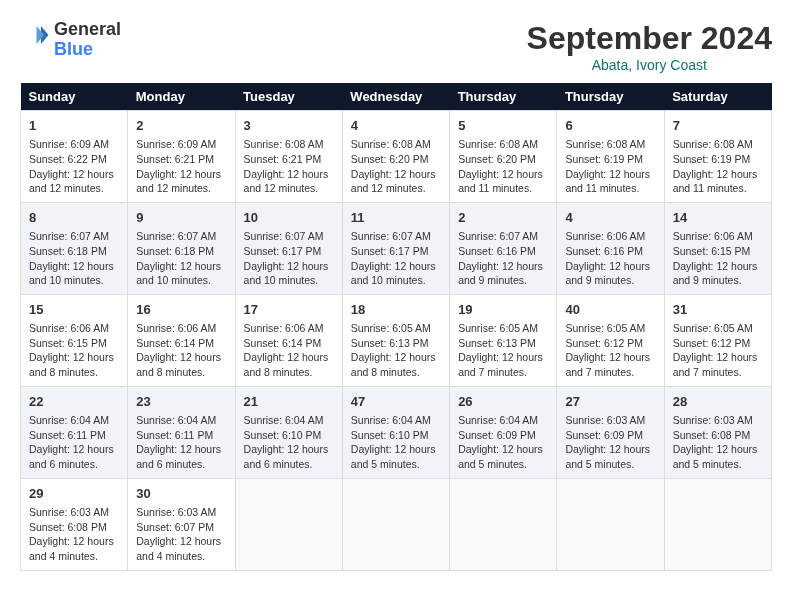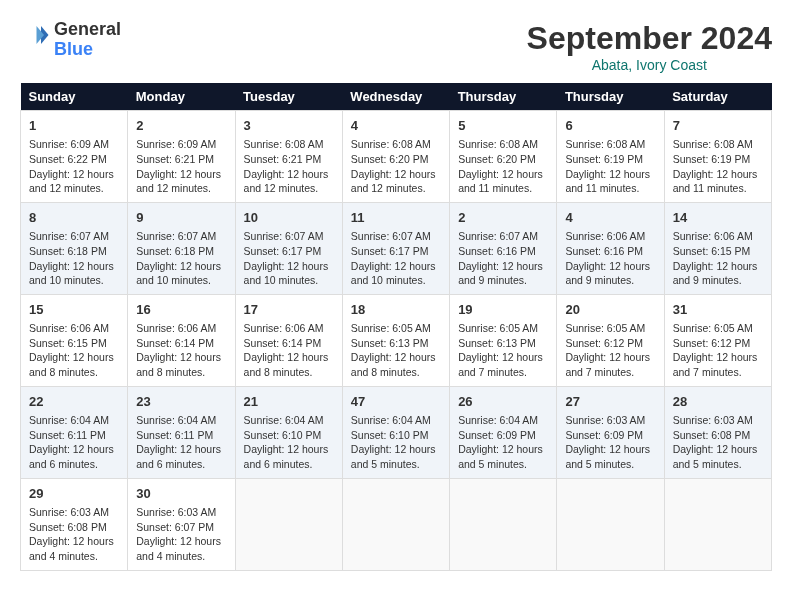--- a/index.html
+++ b/index.html
@@ -132,21 +132,21 @@
         <td><span class="day-num">2</span><span>Sunrise: 6:07 AM</span><br><span>Sunset: 6:16 PM</span><br><span>Daylight: 12 hours and 9 minutes.</span></td>
         <td><span class="day-num">4</span><span>Sunrise: 6:06 AM</span><br><span>Sunset: 6:16 PM</span><br><span>Daylight: 12 hours and 9 minutes.</span></td>
         <td><span class="day-num">14</span><span>Sunrise: 6:06 AM</span><br><span>Sunset: 6:15 PM</span><br><span>Daylight: 12 hours and 9 minutes.</span></td>
       </tr>
       <tr>
         <td><span class="day-num">15</span><span>Sunrise: 6:06 AM</span><br><span>Sunset: 6:15 PM</span><br><span>Daylight: 12 hours and 8 minutes.</span></td>
         <td><span class="day-num">16</span><span>Sunrise: 6:06 AM</span><br><span>Sunset: 6:14 PM</span><br><span>Daylight: 12 hours and 8 minutes.</span></td>
         <td><span class="day-num">17</span><span>Sunrise: 6:06 AM</span><br><span>Sunset: 6:14 PM</span><br><span>Daylight: 12 hours and 8 minutes.</span></td>
         <td><span class="day-num">18</span><span>Sunrise: 6:05 AM</span><br><span>Sunset: 6:13 PM</span><br><span>Daylight: 12 hours and 8 minutes.</span></td>
         <td><span class="day-num">19</span><span>Sunrise: 6:05 AM</span><br><span>Sunset: 6:13 PM</span><br><span>Daylight: 12 hours and 7 minutes.</span></td>
-        <td><span class="day-num">20</span><span>Sunrise: 6:05 AM</span><br><span>Sunset: 6:12 PM</span><br><span>Daylight: 12 hours and 7 minutes.</span></td>
+        <td><span class="day-num">40</span><span>Sunrise: 6:05 AM</span><br><span>Sunset: 6:12 PM</span><br><span>Daylight: 12 hours and 7 minutes.</span></td>
         <td><span class="day-num">31</span><span>Sunrise: 6:05 AM</span><br><span>Sunset: 6:12 PM</span><br><span>Daylight: 12 hours and 7 minutes.</span></td>
       </tr>
       <tr>
         <td><span class="day-num">22</span><span>Sunrise: 6:04 AM</span><br><span>Sunset: 6:11 PM</span><br><span>Daylight: 12 hours and 6 minutes.</span></td>
         <td><span class="day-num">23</span><span>Sunrise: 6:04 AM</span><br><span>Sunset: 6:11 PM</span><br><span>Daylight: 12 hours and 6 minutes.</span></td>
         <td><span class="day-num">21</span><span>Sunrise: 6:04 AM</span><br><span>Sunset: 6:10 PM</span><br><span>Daylight: 12 hours and 6 minutes.</span></td>
         <td><span class="day-num">47</span><span>Sunrise: 6:04 AM</span><br><span>Sunset: 6:10 PM</span><br><span>Daylight: 12 hours and 5 minutes.</span></td>
         <td><span class="day-num">26</span><span>Sunrise: 6:04 AM</span><br><span>Sunset: 6:09 PM</span><br><span>Daylight: 12 hours and 5 minutes.</span></td>
         <td><span class="day-num">27</span><span>Sunrise: 6:03 AM</span><br><span>Sunset: 6:09 PM</span><br><span>Daylight: 12 hours and 5 minutes.</span></td>
         <td><span class="day-num">28</span><span>Sunrise: 6:03 AM</span><br><span>Sunset: 6:08 PM</span><br><span>Daylight: 12 hours and 5 minutes.</span></td>

